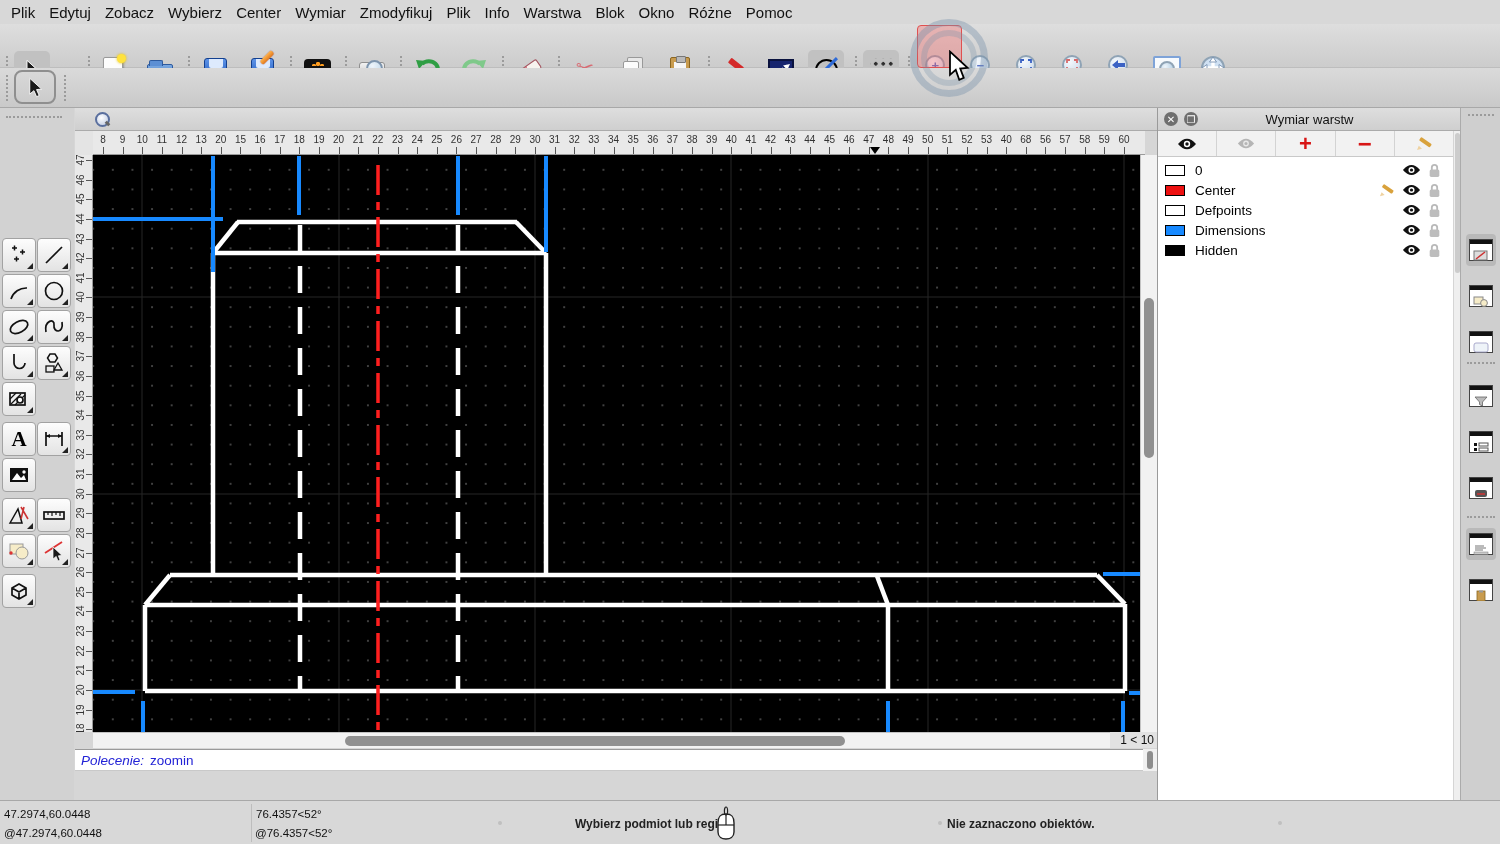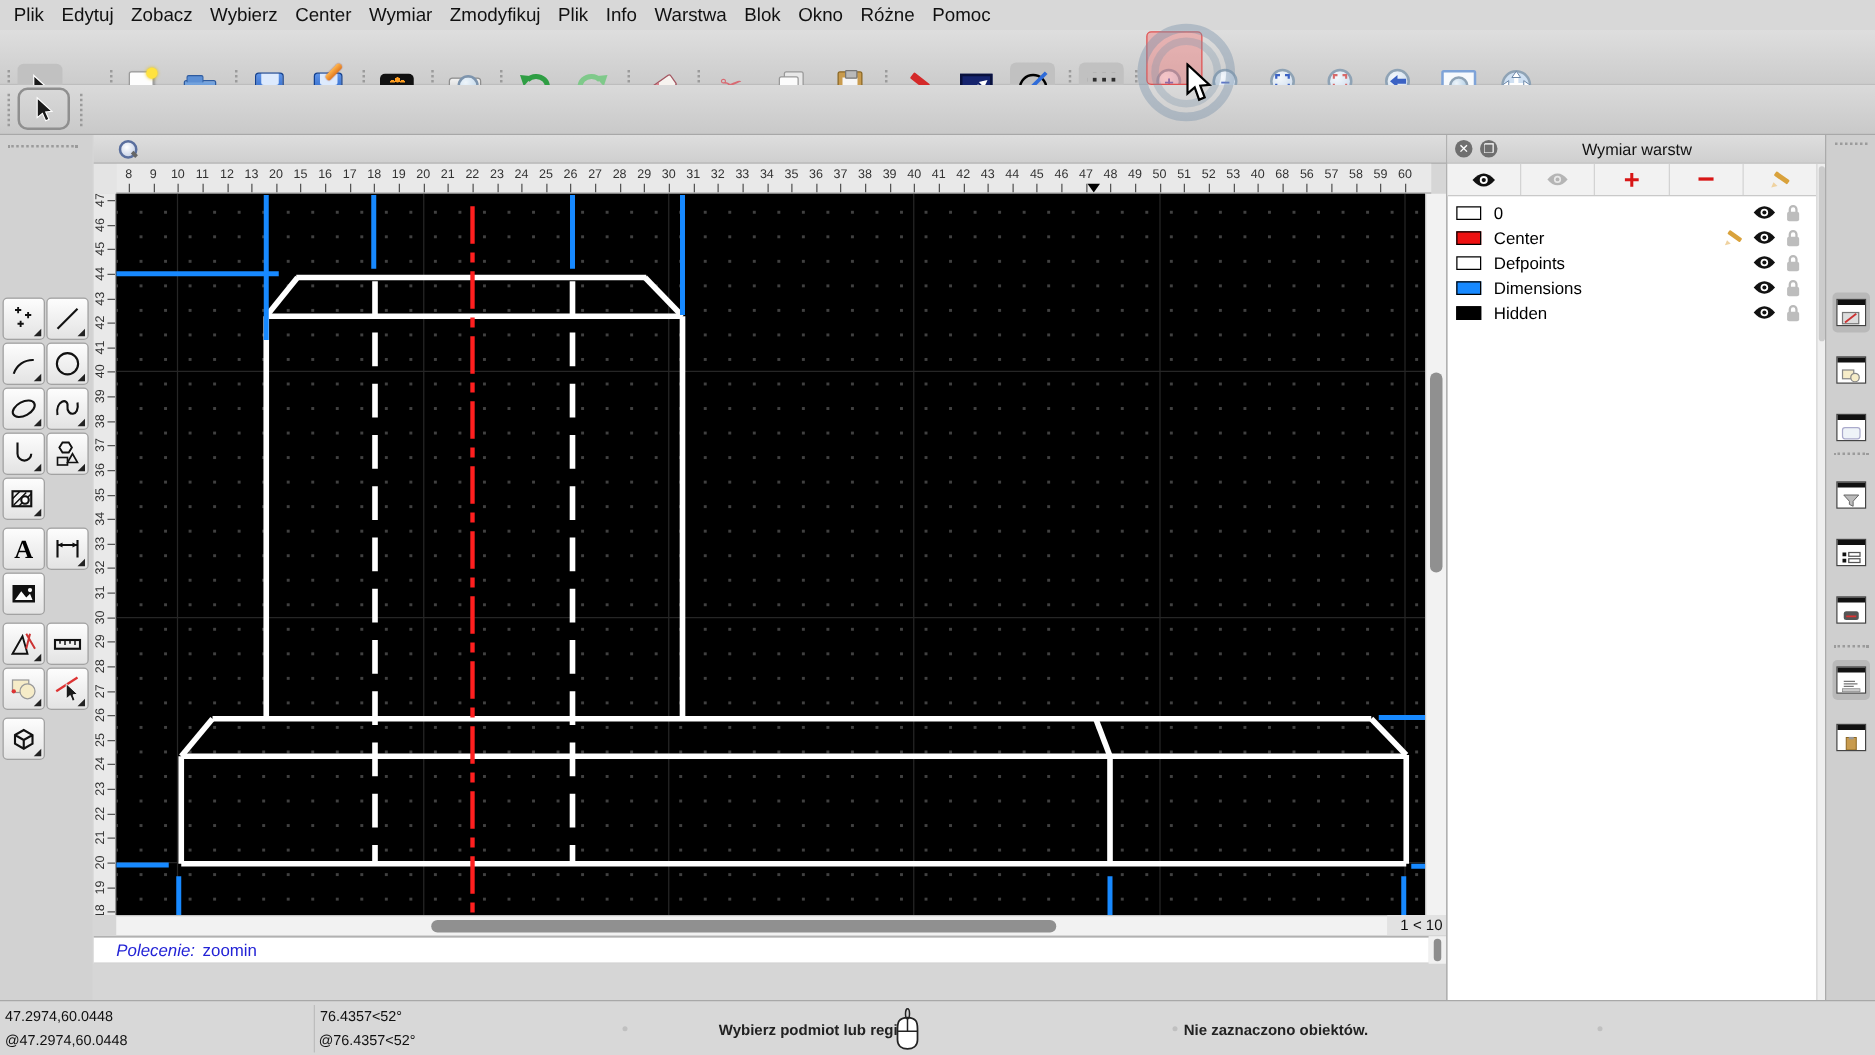--- a/index.html
+++ b/index.html
@@ -130,21 +130,21 @@
     border-left:1px solid #c3c3c3; }
   #vscroll .thumb { position:absolute; left:3px; top:143px; width:10px; height:160px; background:#909090; border-radius:5px; }
   #hscroll { position:absolute; left:93px; top:732px; width:1017px; height:16px; background:#f2f2f2;
     border-top:1px solid #c3c3c3; }
   #hscroll .thumb { position:absolute; left:252px; top:3px; width:500px; height:10px; background:#909090; border-radius:5px; }
   #zoomratio { position:absolute; left:1110px; top:732px; width:47px; height:16px; background:#e2e2e2;
     font-size:12px; color:#111; display:flex; align-items:center; justify-content:flex-end; padding-right:3px; }
 
   
   #cmdhistory { position:absolute; left:75px; top:749px; width:1068px; height:22px; background:#ffffff;
-    border-top:1px solid #9a9a9a; border-bottom:1px solid #c9c9c9; display:flex; align-items:center; padding-left:18px; }
+    border-top:1px solid #9a9a9a; border-bottom:1px solid #c9c9c9; display:flex; align-items:center; padding-left:6px; }
   #cmdhistory .lbl { color:#2323d6; font-style:italic; font-size:13.5px; }
   #cmdhistory .val { color:#2323d6; font-size:13.5px; margin-left:6px; }
   #cmdscroll { position:absolute; left:1143px; top:749px; width:14px; height:22px; background:#f0f0f0; }
   #cmdscroll .thumb { position:absolute; left:4px; top:2px; width:6px; height:18px; background:#8d8d8d; border-radius:3px; }
   #cmdinput-row { position:absolute; left:75px; top:771px; width:1082px; height:28px; background:#d8d8d8;
     display:flex; align-items:center; }
   #cmdinput-row .lbl { font-size:13.5px; color:#000; margin-left:6px; }
   #cmd-field { margin-left:6px; width:995px; height:22px; background:#fff; border:1px solid #9a9a9a;
     font-size:13px; padding:0 4px; font-family:"Liberation Sans",sans-serif; }
   #kbd-btn { margin-left:4px; width:19px; height:20px; background:#fff; border:1px solid #8a8a8a;

